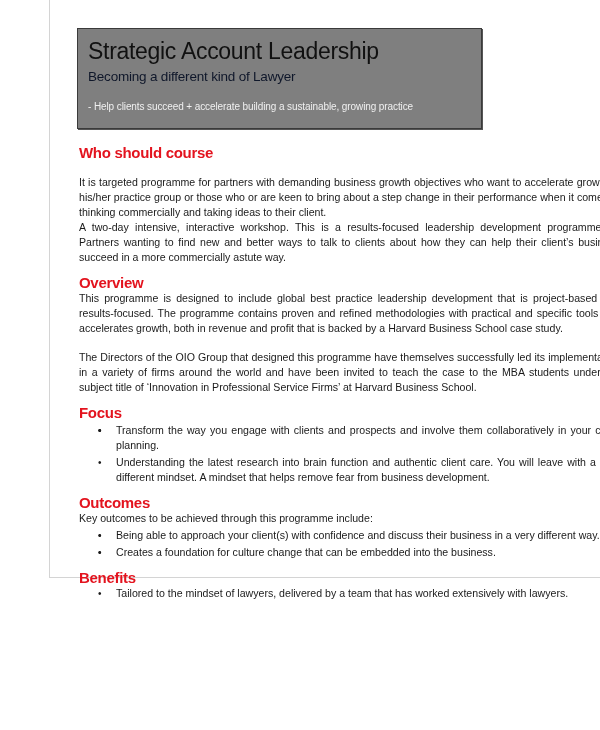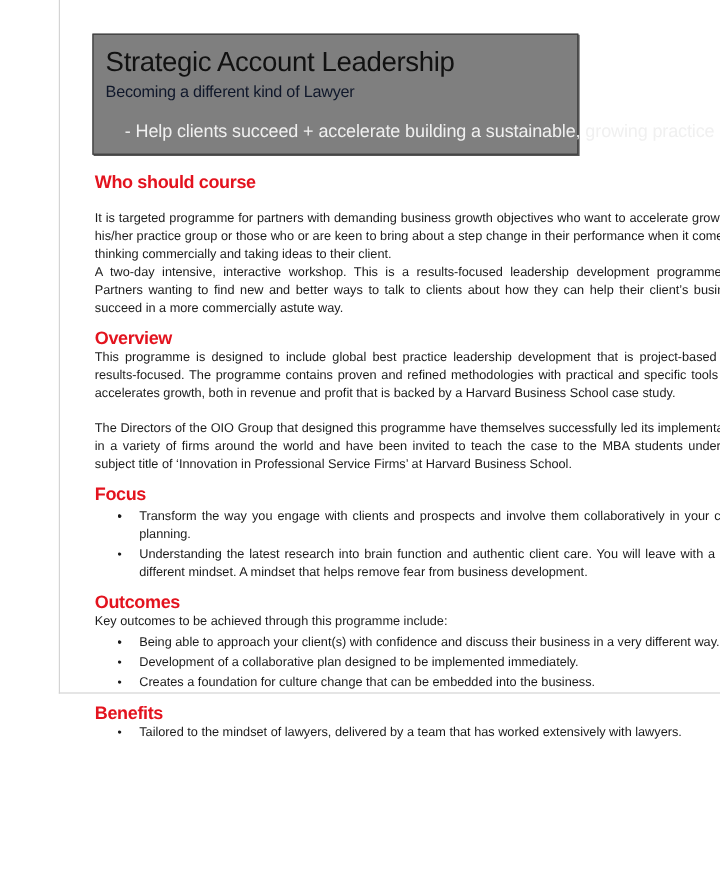--- a/index.html
+++ b/index.html
@@ -7,21 +7,21 @@
          font-family: "Liberation Sans", "DejaVu Sans", sans-serif; color: #1a1a1a; }
   .page { position: absolute; left: 1px; top: 0; width: 596px; height: 578px;
           border: 1px solid #d4d4d4; border-top: none; background: #fff; box-sizing: border-box; margin-left: 48px; }
   .header-box { position: absolute; left: 27px; top: 28px; width: 405px; height: 101px;
                 background: #7f7f7f; border: 1px solid #3a3a3a; box-sizing: border-box;
                 box-shadow: 1px 1px 0 #555; }
   .header-title { position: absolute; left: 10px; top: 9px; font-size: 23px; color: #111;
                   letter-spacing: -0.3px; white-space: nowrap; }
   .header-subtitle { position: absolute; left: 10px; top: 40px; font-size: 13.5px; color: #0f172a;
                      letter-spacing: -0.2px; white-space: nowrap; }
-  .header-tagline { position: absolute; left: 26px; top: 72px; font-size: 15px; color: #f0f0f0;
+  .header-tagline { position: absolute; left: 10px; top: 72px; font-size: 10px; color: #f0f0f0;
                     letter-spacing: -0.1px; white-space: nowrap; }
   .content { position: absolute; left: 29px; top: 144px; width: 541px; }
   .section-heading { color: #e3131e; font-size: 15px; line-height: 17px; margin: 0; letter-spacing: -0.3px; }
   .para { font-size: 10.6px; line-height: 15px; margin: 0; text-align: justify; color: #1a1a1a; }
   .para.gap { margin-top: 14px; }
   .section { margin-bottom: 9px; }
   ul.bullets { list-style: none; margin: 0; padding: 0; }
   ul.bullets li { position: relative; padding-left: 37px; font-size: 10.6px; line-height: 15px;
                   text-align: justify; margin-bottom: 2px; }
   ul.bullets li .bullet-dot { position: absolute; left: 19px; top: 0; font-size: 10px; }
@@ -60,21 +60,21 @@
         <li><span class="bullet-dot">•</span><span>Understanding the latest research into brain function and authentic client care. You will leave with a very different mindset. A mindset that helps remove fear from business development.</span></li>
       </ul>
     </div>
 
     <div class="section">
       <h2 class="section-heading">Outcomes</h2>
       <p class="para">Key outcomes to be achieved through this programme include:</p>
       <ul class="bullets">
         <li><span class="bullet-dot">•</span></li>
         <li><span class="bullet-dot">•</span><span>Being able to approach your client(s) with confidence and discuss their business in a very different way.</span></li>
-        <li><span class="bullet-dot">•</span><span>Development of a collaborative plan designed to be implemented immediately.</span></li>
+        <li><span class="bullet-dot">•</span></li>
         <li><span class="bullet-dot">•</span><span>Creates a foundation for culture change that can be embedded into the business.</span></li>
       </ul>
     </div>
 
     <div class="section">
       <h2 class="section-heading">Benefits</h2>
       <ul class="bullets">
         <li><span class="bullet-dot">•</span><span>Tailored to the mindset of lawyers, delivered by a team that has worked extensively with lawyers.</span></li>
       </ul>
     </div>

